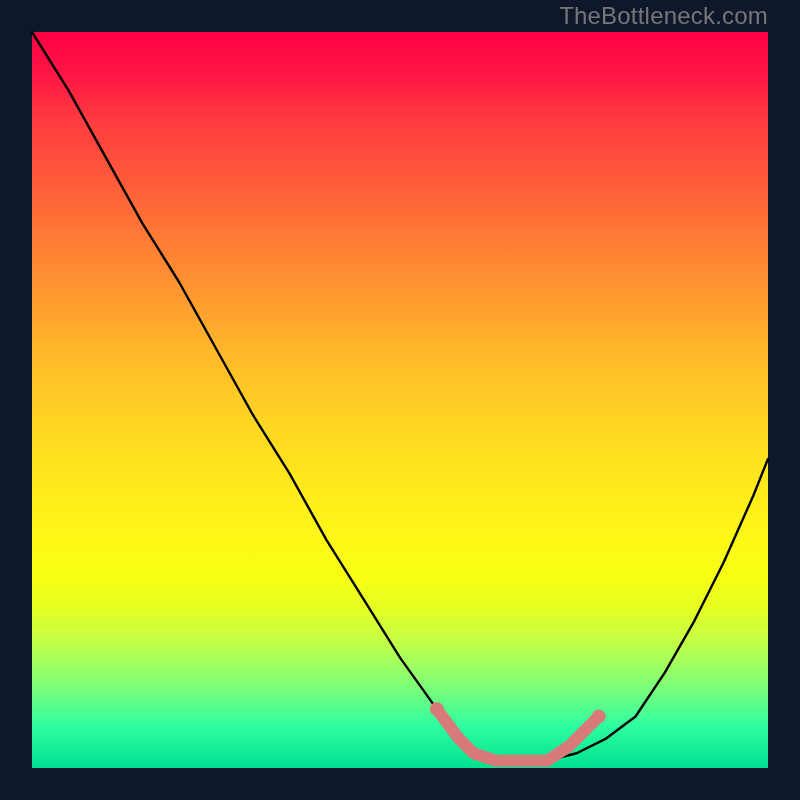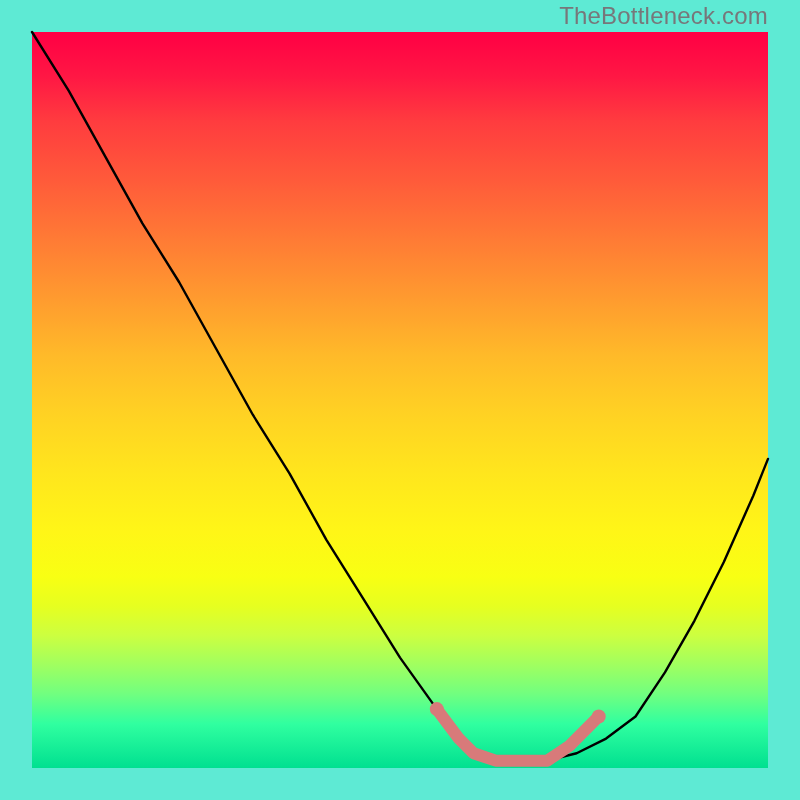--- a/index.html
+++ b/index.html
@@ -1,21 +1,21 @@
 <!DOCTYPE html>
 <html><head>
 <meta charset="utf-8">
 <style>
   * { margin: 0; padding: 0; box-sizing: border-box; }
   html, body { width: 800px; height: 800px; overflow: hidden; background: #000; }
   .stage {
     position: relative;
     width: 800px;
     height: 800px;
-    background: #5eead4;
+    background: #0f172a;
   }
   .plot-area {
     position: absolute;
     background: linear-gradient(to bottom,
       #ff0044 0%,
       #ff1744 6%,
       #ff3b3f 12%,
       #ff5a3a 20%,
       #ff7a35 28%,
       #ff9a2f 36%,

